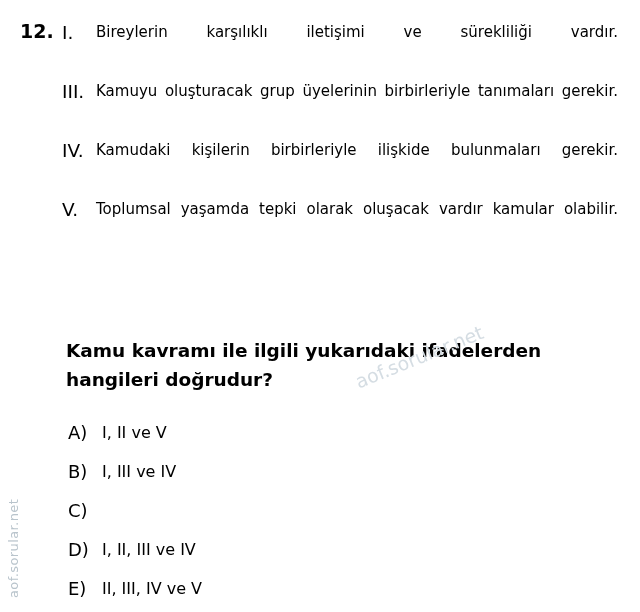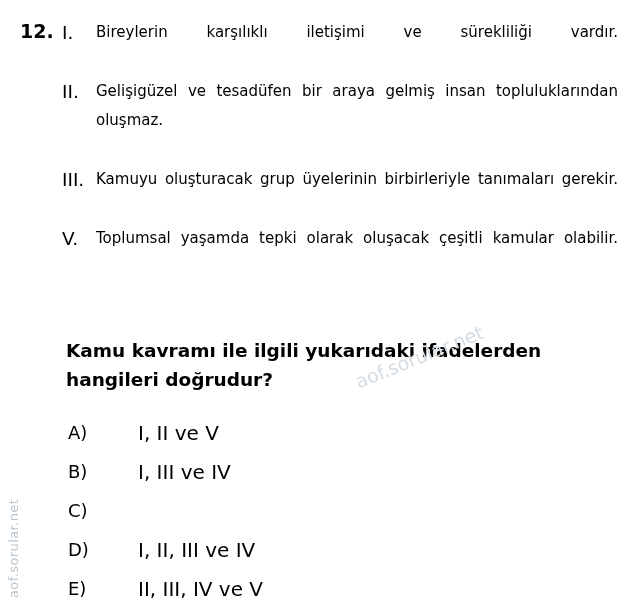--- a/index.html
+++ b/index.html
@@ -123,53 +123,52 @@
   }
 
   .option-letter {
     width: 34px;
     flex: 0 0 34px;
     font-size: 18px;
     line-height: 26px;
   }
 
   .option-text {
-    font-size: 20px;
+    font-size: 16px;
     line-height: 26px;
-    margin-left: 36px;
   }
 </style>
 </head>
 <body>
 
 <div class="page">
 
   <div class="q-number">12.</div>
 
   <div class="roman-list">
 
     <div class="roman-item">
       <div class="roman-label">I.</div>
       <div class="roman-text justify-all">Bireylerin karşılıklı iletişimi ve sürekliliği vardır.</div>
     </div>
 
-    <div class="roman-item">
-      <div class="roman-label">II.</div>
-      <div class="roman-text justify-all">Gelişigüzel ve tesadüfen bir araya gelmiş insan topluluklarından oluşmaz.</div>
-    </div>
 
     <div class="roman-item">
       <div class="roman-label">III.</div>
       <div class="roman-text justify-all">Kamuyu oluşturacak grup üyelerinin birbirleriyle tanımaları gerekir.</div>
     </div>
 
+    <div class="roman-item">
+      <div class="roman-label">IV.</div>
+      <div class="roman-text justify-all">Kamudaki kişilerin birbirleriyle ilişkide bulunmaları gerekir.</div>
+    </div>
 
     <div class="roman-item">
       <div class="roman-label">V.</div>
-      <div class="roman-text justify-all">Toplumsal yaşamda tepki olarak oluşacak çeşitli kamular olabilir.</div>
+      <div class="roman-text justify-all">Toplumsal yaşamda tepki olarak oluşacak vardır kamular olabilir.</div>
     </div>
 
   </div>
 
   <div class="prompt">Kamu kavramı ile ilgili yukarıdaki ifadelerden hangileri doğrudur?</div>
 
   <div class="options">
 
     <div class="option">
       <div class="option-letter">A)</div>

